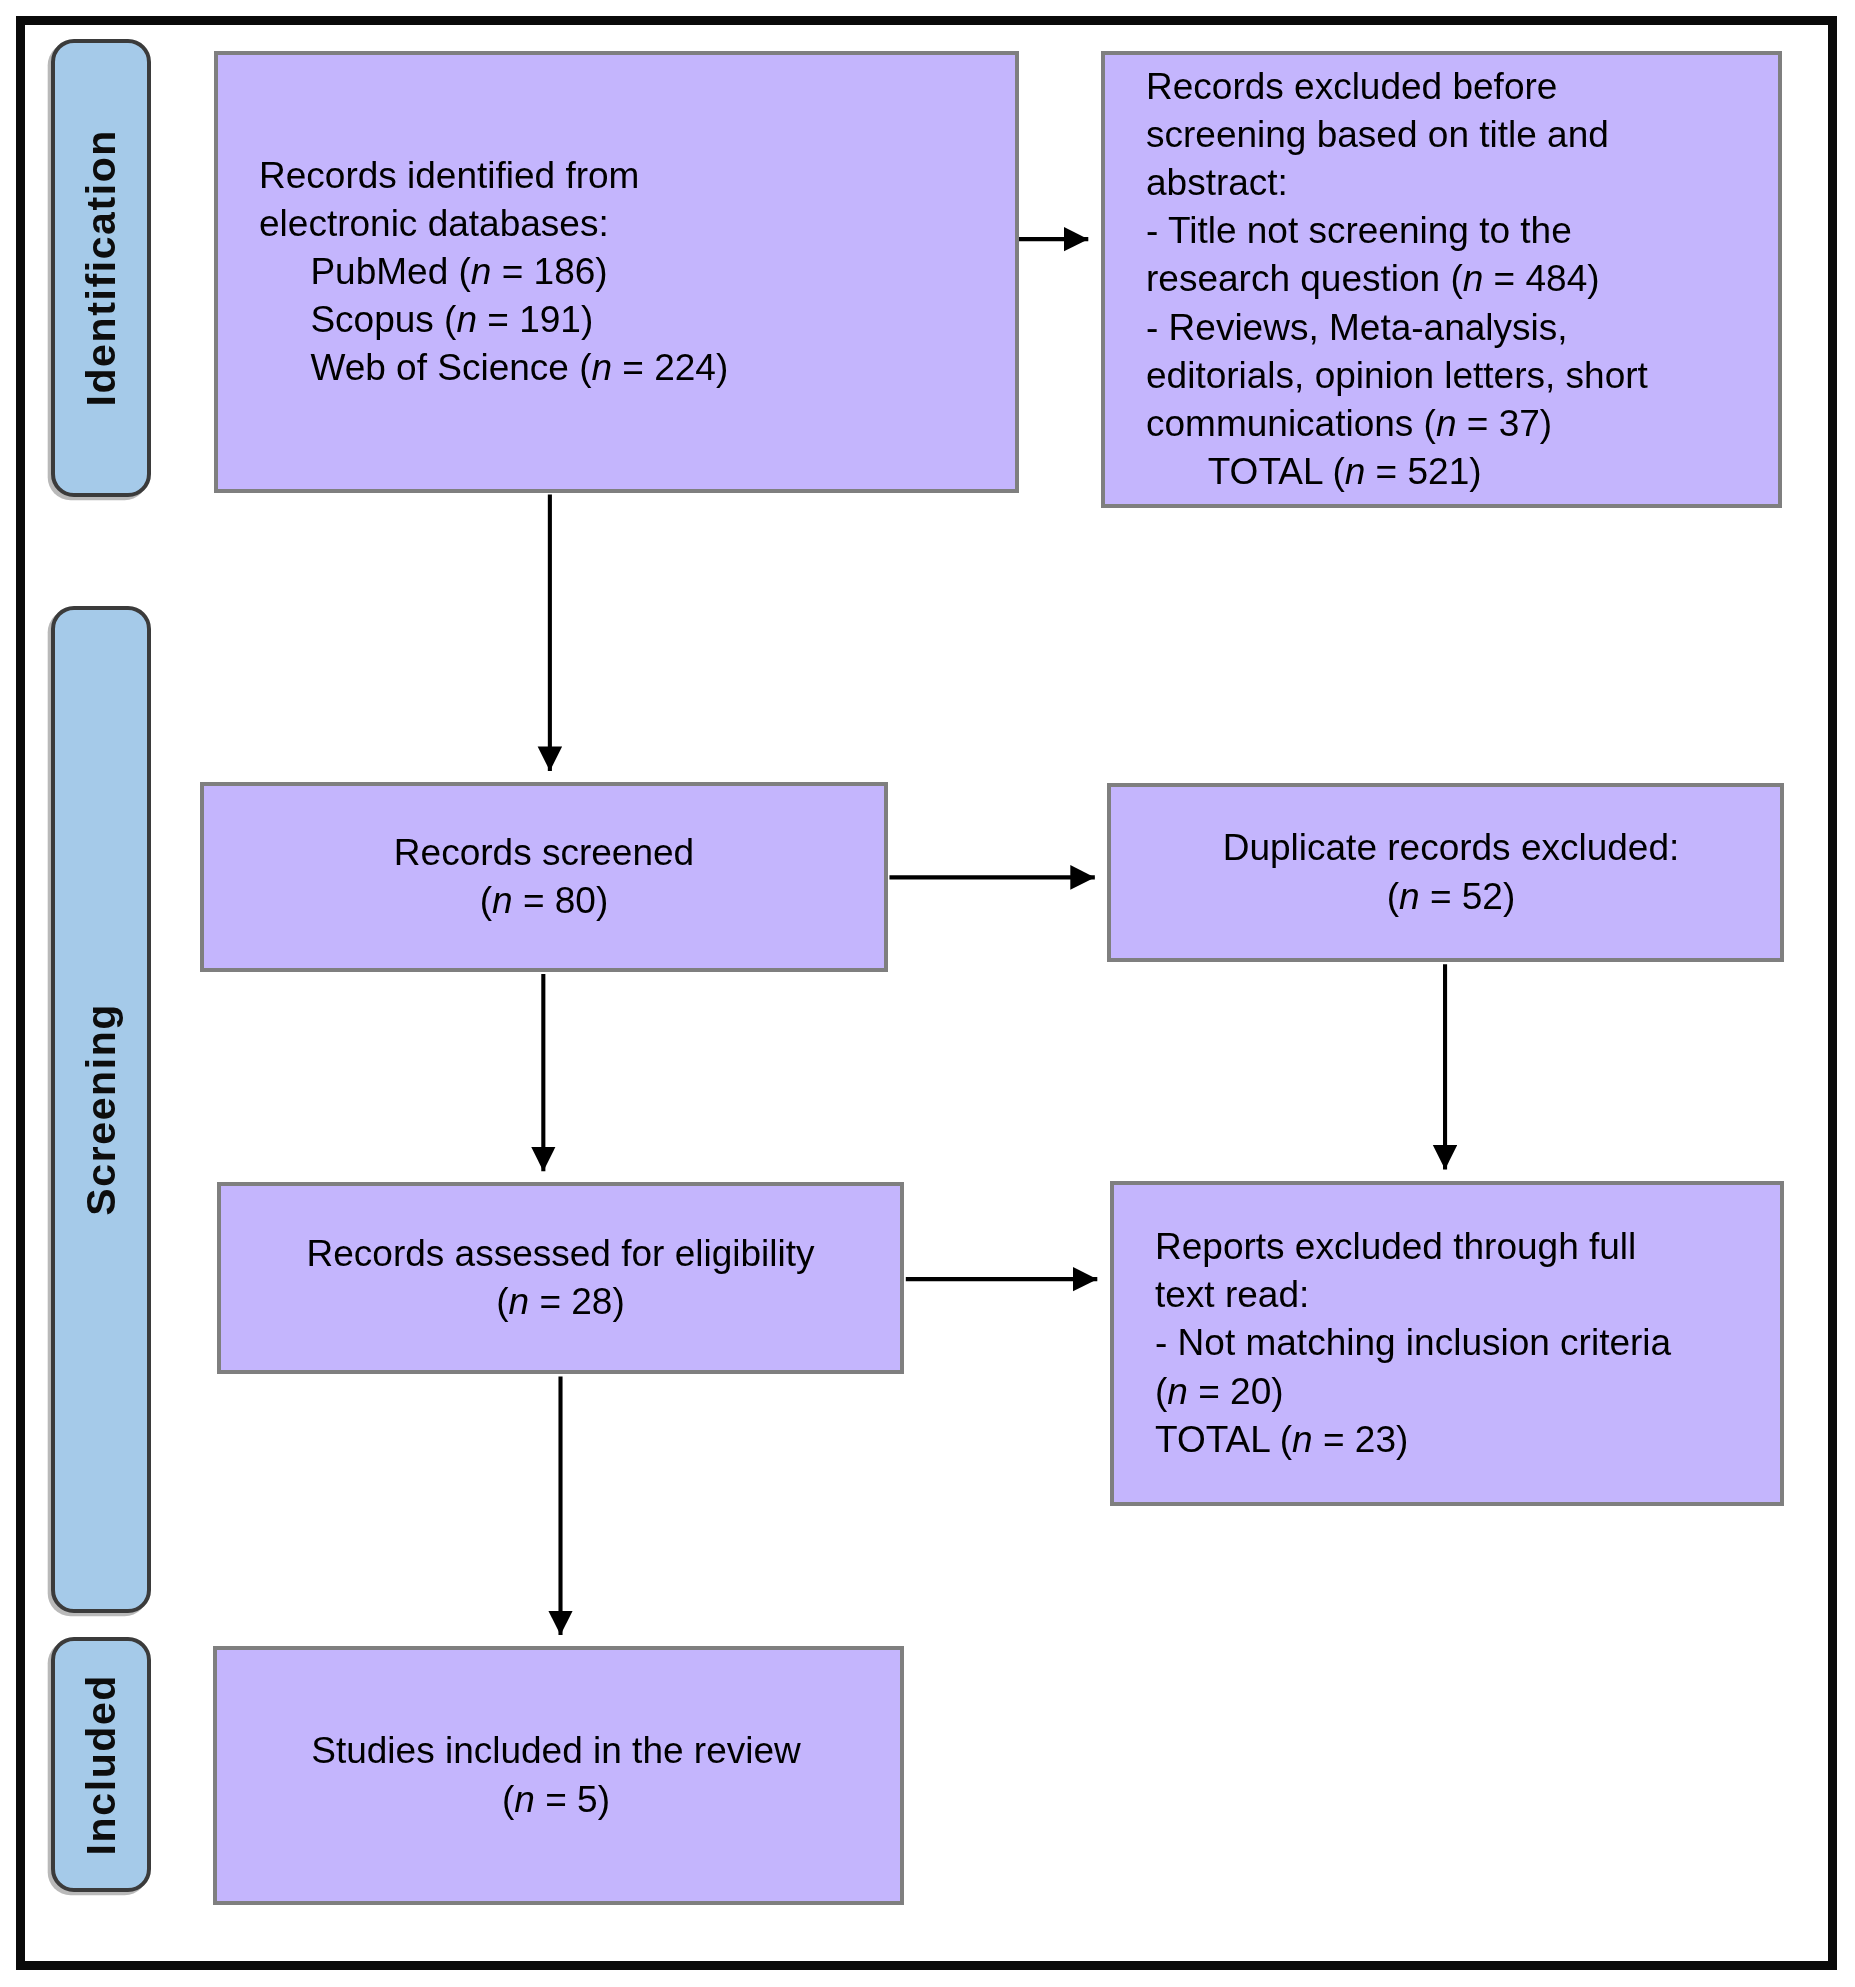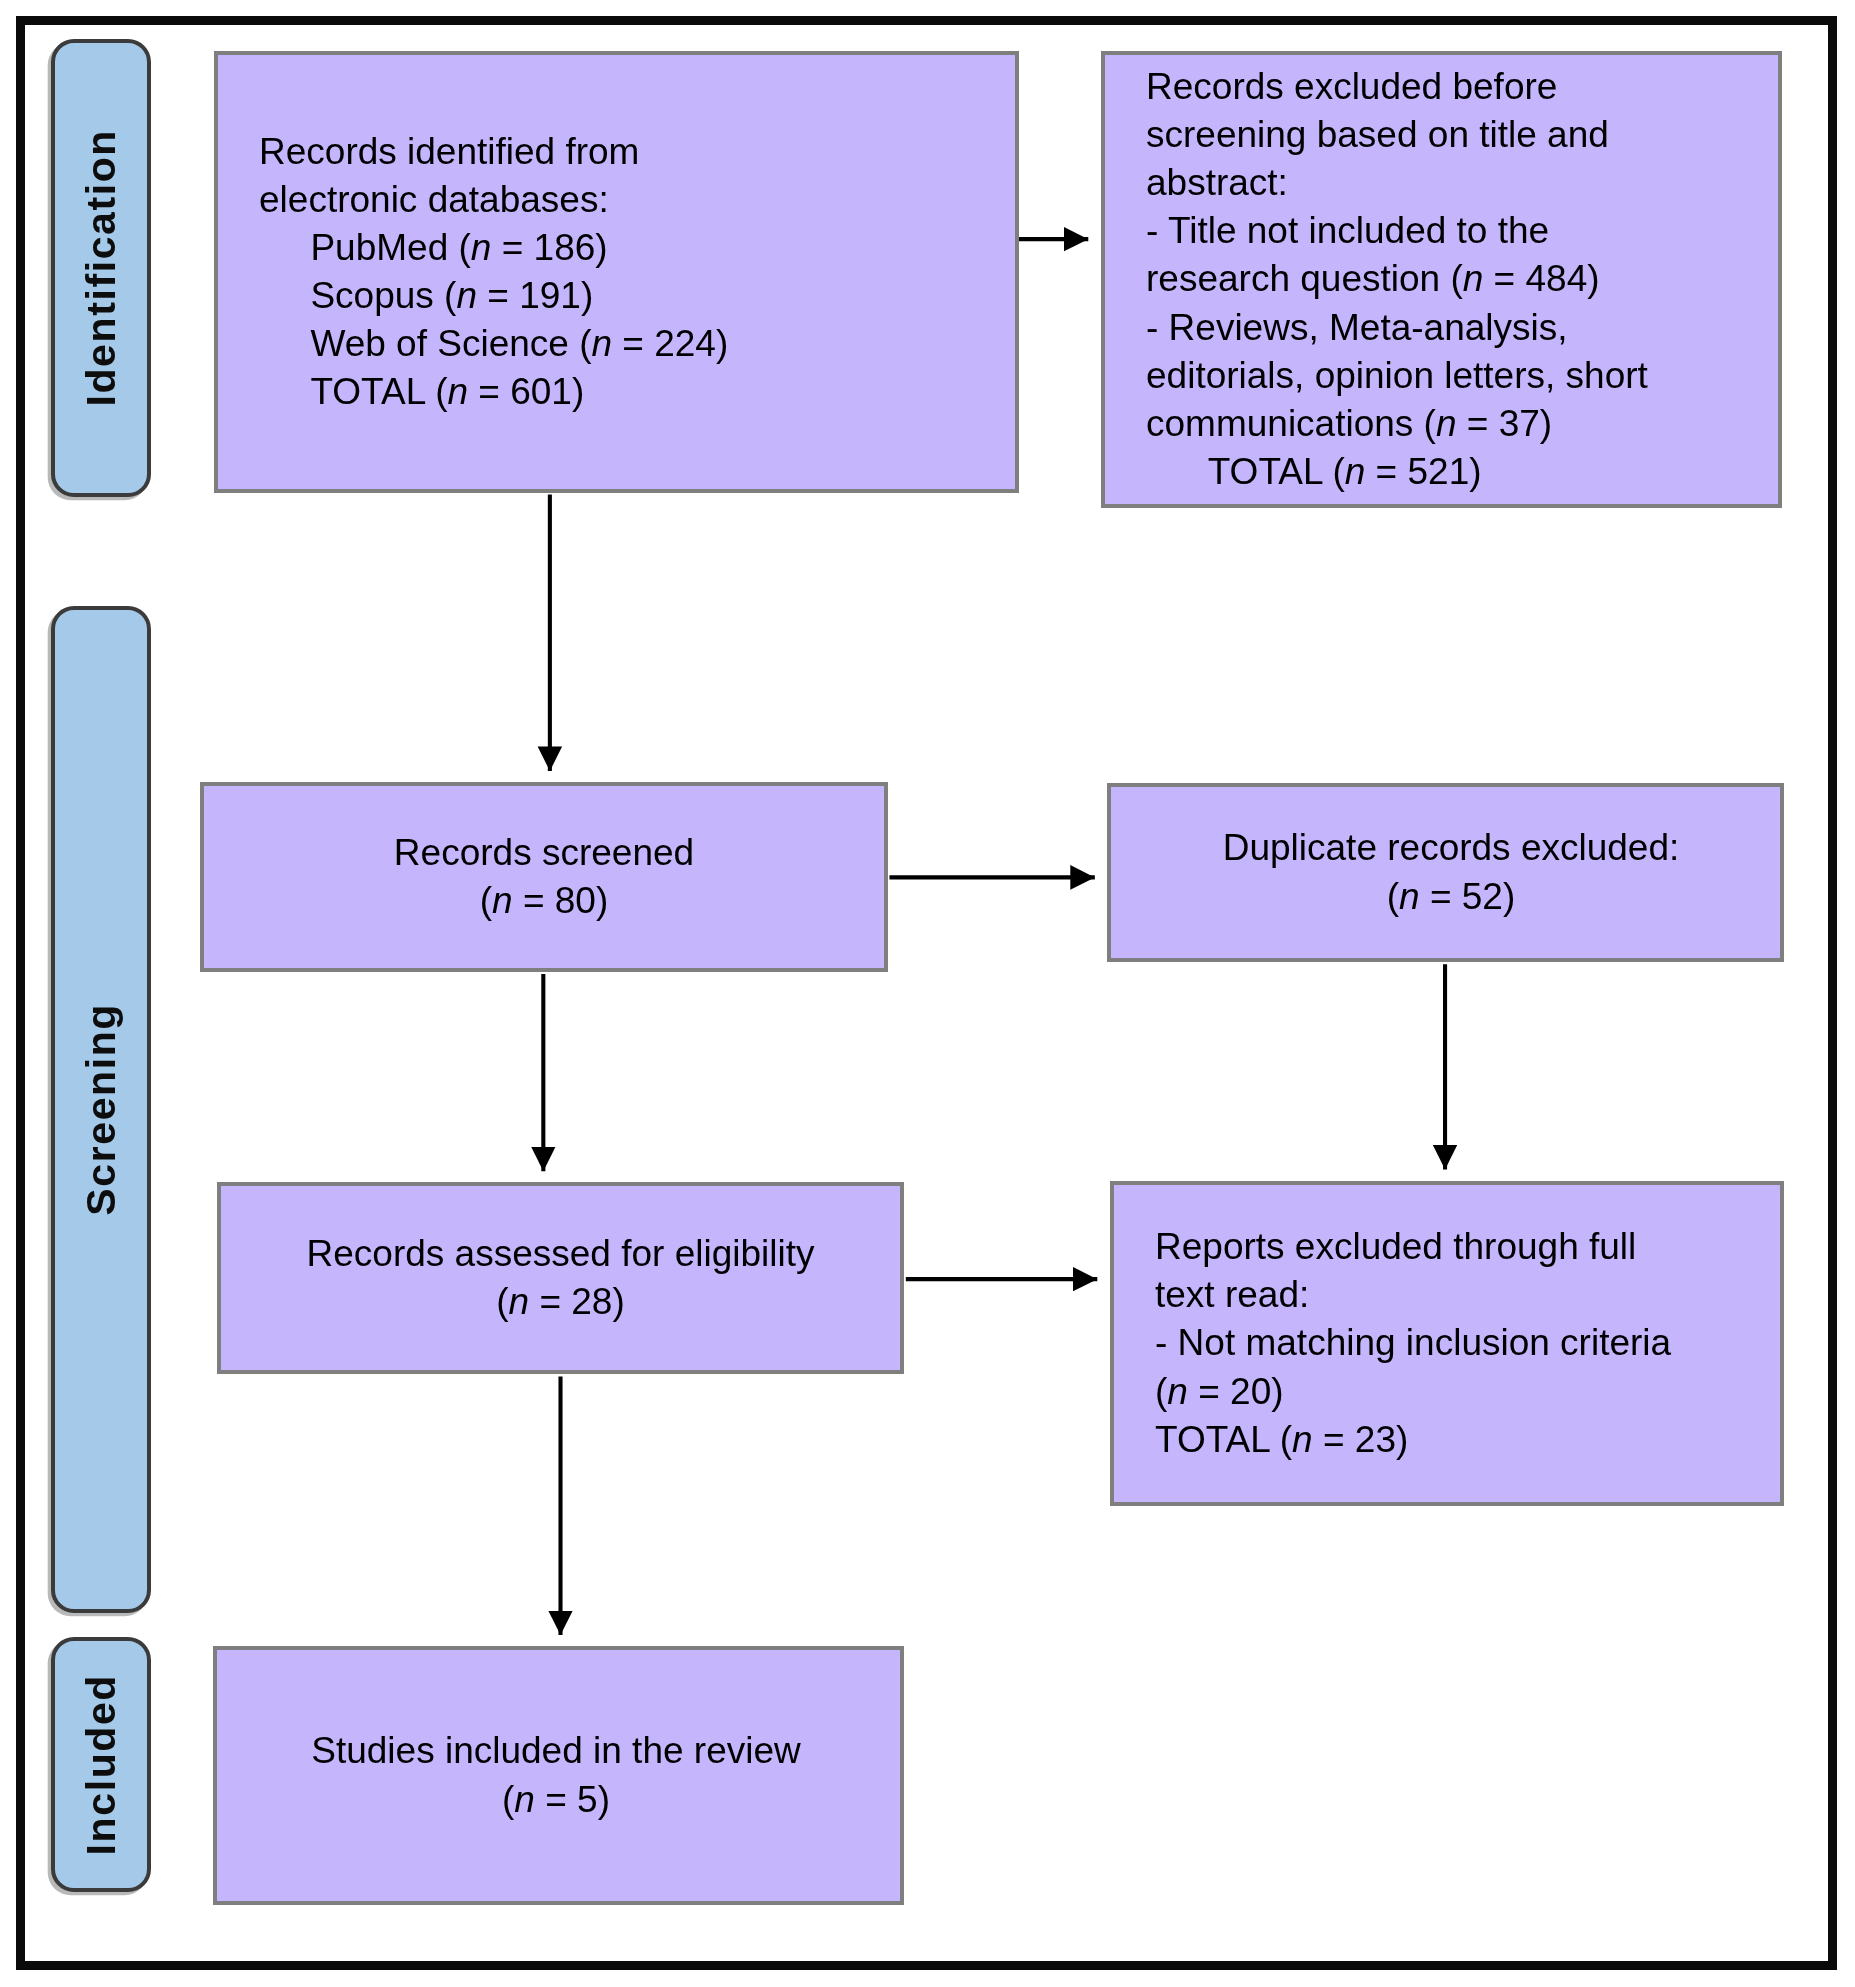--- a/index.html
+++ b/index.html
@@ -104,28 +104,27 @@
   <div class="stage" id="stage-included">
     <span>Included</span>
   </div>
 
   <div class="box left-text" id="box-identified">
       <div class="line">Records identified from</div>
       <div class="line">electronic databases:</div>
       <div class="line">     PubMed (<i>n</i> = 186)</div>
       <div class="line">     Scopus (<i>n</i> = 191)</div>
       <div class="line">     Web of Science (<i>n</i> = 224)</div>
-      <div class="line">     TOTAL (<i>n</i> = 601)</div>
     </div>
 
   <div class="box left-text" id="box-excluded-before">
       <div class="line">Records excluded before</div>
       <div class="line">screening based on title and</div>
       <div class="line">abstract:</div>
-      <div class="line">- Title not included to the</div>
+      <div class="line">- Title not screening to the</div>
       <div class="line">research question (<i>n</i> = 484)</div>
       <div class="line">- Reviews, Meta-analysis,</div>
       <div class="line">editorials, opinion letters, short</div>
       <div class="line">communications (<i>n</i> = 37)</div>
       <div class="line">      TOTAL (<i>n</i> = 521)</div>
     </div>
 
   <div class="box center-text" id="box-screened">
       <div class="line">Records screened</div>
       <div class="line">(<i>n</i> = 80)</div>

